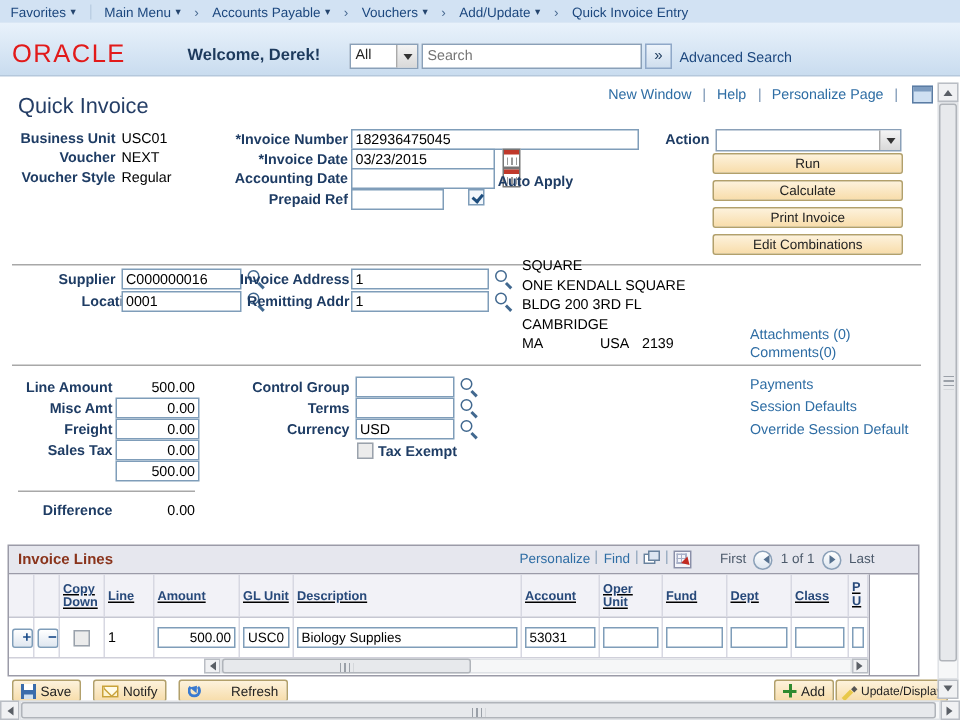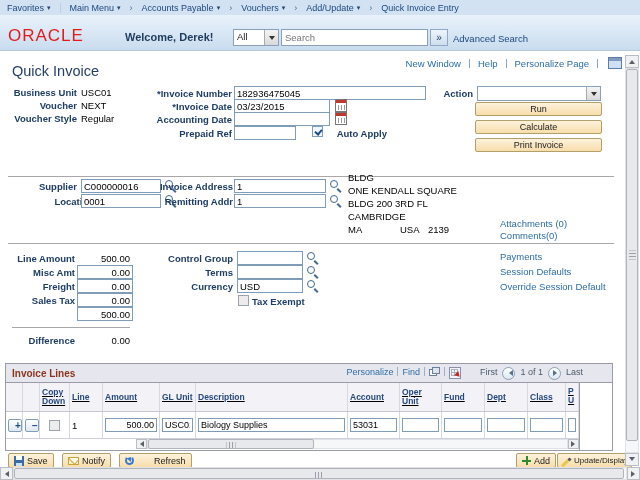--- a/index.html
+++ b/index.html
@@ -204,48 +204,49 @@
   <input class="inp" style="left: 234px; top: 86px; width: 192px;" value="182936475045">
   <span class="lbl" style="left:82px;width:150px;top:101px;">*Invoice Date</span>
   <input class="inp" style="left: 234px; top: 99px; width: 96px;" value="03/23/2015">
   <span class="cal" style="left:335px;top:99px;"></span>
   <span class="lbl" style="left:82px;width:150px;top:114px;">Accounting Date</span>
   <input class="inp" style="left: 234px; top: 112px; width: 96px;">
   <span class="cal" style="left:335px;top:112px;"></span>
   <span class="lbl" style="left:82px;width:150px;top:128px;">Prepaid Ref</span>
   <input class="inp" style="left: 234px; top: 126px; width: 62px;">
   <span class="checkbox checked" style="left:312px;top:126px;"></span>
-  <span class="lbl" style="left:327px;width:60px;top:128px;text-align:right;">Auto Apply</span>
+  <span class="lbl" style="left:327px;width:60px;top:116px;text-align:center;">Auto Apply</span>
 
   <span class="lbl" style="left:413px;width:60px;top:88px;">Action</span>
   <div class="sel" style="left:477px;top:86px;width:124px;height:15px;">
     <span class="sel-text"></span>
     <span class="ddbtn"></span>
   </div>
   <button class="abtn" style="top:102px;">Run</button>
   <button class="abtn" style="top:120px;">Calculate</button>
   <button class="abtn" style="top:138px;">Print Invoice</button>
+  <button class="abtn" style="top:156px;">Edit Combinations</button>
 
   <div class="sep" style="top:176px;"></div>
 
   <span class="lbl" style="left:0;width:77px;top:181px;">Supplier</span>
   <input class="inp" style="left: 81px; top: 179px; width: 80px;" value="C000000016">
   <span class="mag" style="left:164px;top:179px;"></span>
   <span class="lbl" style="left:17px;width:77px;top:196px;">Location</span>
   <input class="inp" style="left: 81px; top: 194px; width: 80px;" value="0001">
   <span class="mag" style="left:164px;top:194px;"></span>
 
   <span class="lbl" style="left:83px;width:150px;top:181px;">Invoice Address</span>
   <input class="inp" style="left: 234px; top: 179px; width: 92px;" value="1">
   <span class="mag" style="left:329px;top:179px;"></span>
   <span class="lbl" style="left:83px;width:150px;top:196px;">Remitting Addr</span>
   <input class="inp" style="left: 234px; top: 194px; width: 92px;" value="1">
   <span class="mag" style="left:329px;top:194px;"></span>
 
-  <span class="val" style="left:348px;top:172px;">BLDG</span>
+  <span class="val" style="left:348px;top:172px;">SQUARE</span>
   <span class="val" style="left:348px;top:185px;">ONE KENDALL SQUARE</span>
   <span class="val" style="left:348px;top:198px;">BLDG 200 3RD FL</span>
   <span class="val" style="left:348px;top:211px;">CAMBRIDGE</span>
   <span class="val" style="left:348px;top:224px;">MA</span>
   <span class="val" style="left:400px;top:224px;">USA</span>
   <span class="val" style="left:428px;top:224px;">2139</span>
 
   <a class="lnk" style="left:500px;top:218px;">Attachments (0)</a>
   <a class="lnk" style="left:500px;top:230px;">Comments(0)</a>
 

